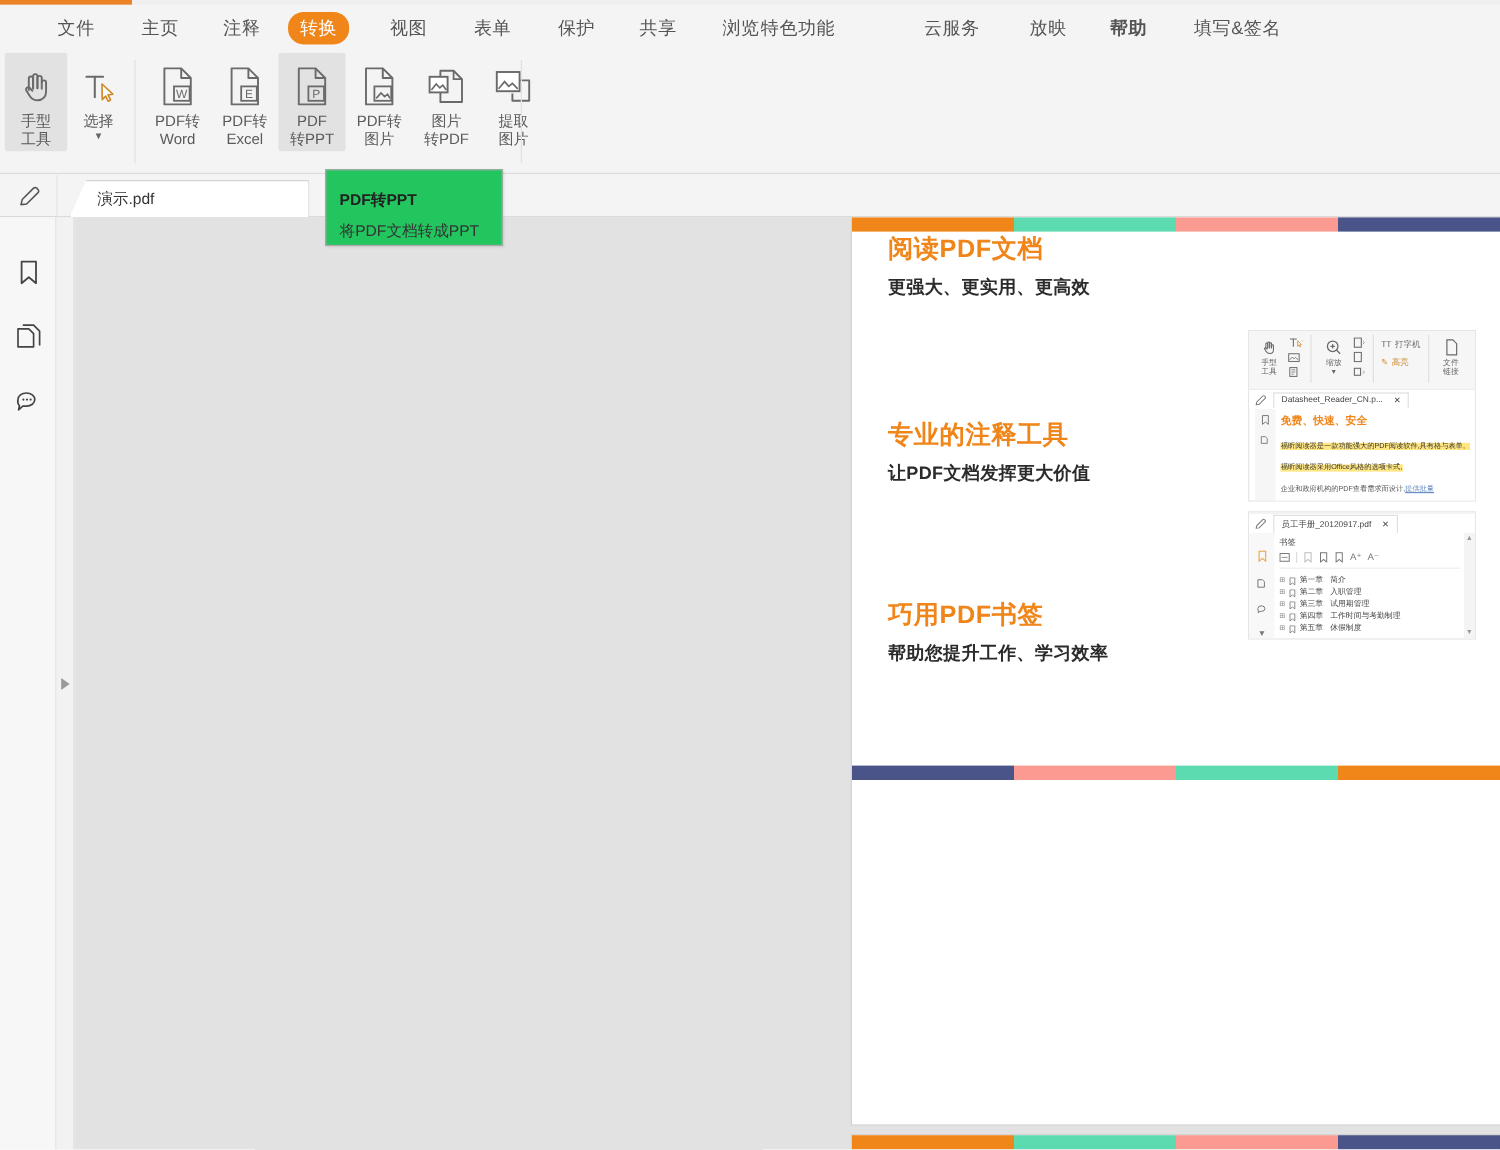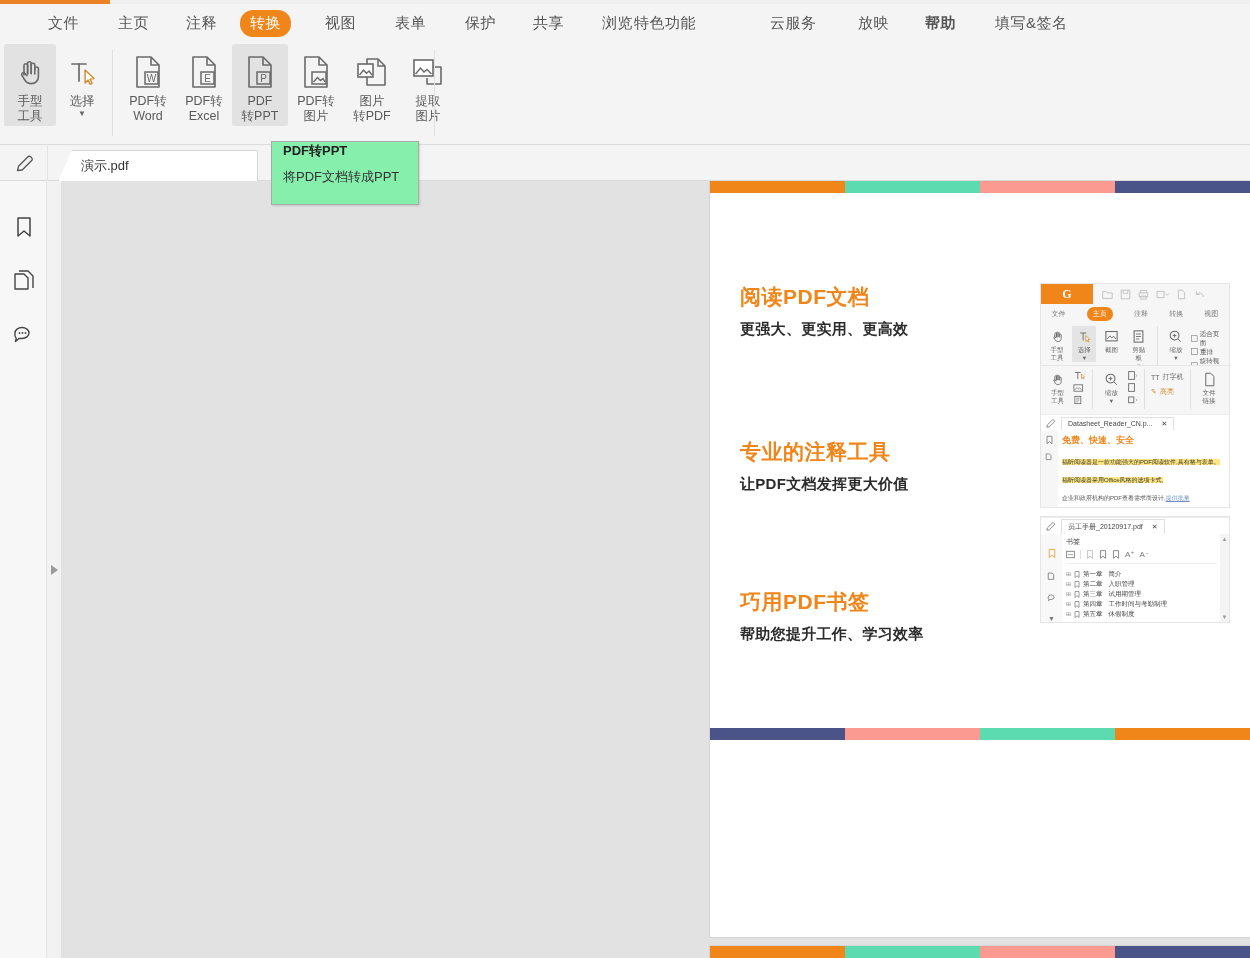--- a/index.html
+++ b/index.html
@@ -55,22 +55,22 @@
   .rbtn .caret {
     font-size: 8px; color: #666; line-height: 7px; margin-top: 1px;
   }
   .rdiv {
     position: absolute; top: 8px; width: 1px; height: 86px; background: #e0e0e0;
   }
 
   
   .tooltip {
     position: absolute; left: 271px; top: 141px; width: 148px; height: 64px;
-    background: #86efac; border: 1px solid #a9a9a9;
-    padding: 0 11px; z-index: 60;
+    background: #22c55e; border: 1px solid #a9a9a9;
+    padding: 16px 11px; z-index: 60;
     box-shadow: 1px 1px 2px rgba(0,0,0,.12);
   }
   .tooltip .tt-title { font-size: 13px; font-weight: bold; color: #222; margin-bottom: 8px; }
   .tooltip .tt-body  { font-size: 13px; color: #333; }
 
   
   .tabstrip {
     position: absolute; top: 146px; left: 0; width: 1250px; height: 35px;
     background: #f4f4f4; border-bottom: 1px solid #dadada;
   }
@@ -374,21 +374,21 @@
 
       <div class="colorbar" id="topBar" style="margin-top:4px;">
           <div style="background: rgb(240, 133, 25); flex: 1 1 0%;"></div>
           <div style="background: rgb(93, 219, 176); flex: 1 1 0%;"></div>
           <div style="background: rgb(251, 154, 144); flex: 1 1 0%;"></div>
           <div style="background: rgb(74, 84, 136); flex: 1 1 0%;"></div>
         </div>
 
       <div class="pagebody">
 
-        <div class="section" style="padding-top:90px;">
+        <div class="section" style="">
           <div class="sec-title">阅读PDF文档</div>
           <div class="sec-sub">更强大、更实用、更高效</div>
 
           <div class="shot" style="right:20px; top:90px;">
             <div class="shot-qbar">
               <div class="shot-logo">G</div>
               <div class="shot-qicons">
                 <svg width="11" height="11" viewBox="0 0 14 14">
                     <path d="M1 3h4l1.5 2H13v7H1z" fill="none" stroke="#bcbcbc" stroke-width="1.1"></path>
                   </svg>
@@ -605,21 +605,21 @@
             <div class="shot-doctab">
               <svg width="11" height="11" viewBox="0 0 21 21">
                   <path d="M3.5 17.5l1-4.2L14 3.8a1.8 1.8 0 0 1 2.6 0l1.1 1.1a1.8 1.8 0 0 1 0 2.6L8.2 17 3.5 17.5z" fill="none" stroke="#777" stroke-width="1.6"></path>
                 </svg>
               <span class="nm">
                 <span>Datasheet_Reader_CN.p...</span>
                 <span>✕</span>
               </span>
             </div>
 
-            <div style="display:flex;">
+            <div style="display:flex;justify-content:flex-end;">
               <div style="width:17px;background:#f6f6f6;display:flex;flex-direction:column;align-items:center;gap:7px;padding-top:4px;">
                 <svg width="9" height="10" viewBox="0 0 22 24">
                     <path d="M5 3h12v18l-6-5-6 5z" fill="none" stroke="#777" stroke-width="2"></path>
                   </svg>
                 <svg width="9" height="9" viewBox="0 0 24 24">
                     <path d="M3 5h9l4 4v11H3z" fill="none" stroke="#777" stroke-width="2"></path>
                   </svg>
               </div>
               <div class="shot-content">
                 <div class="hl-title">免费、快速、安全</div>

